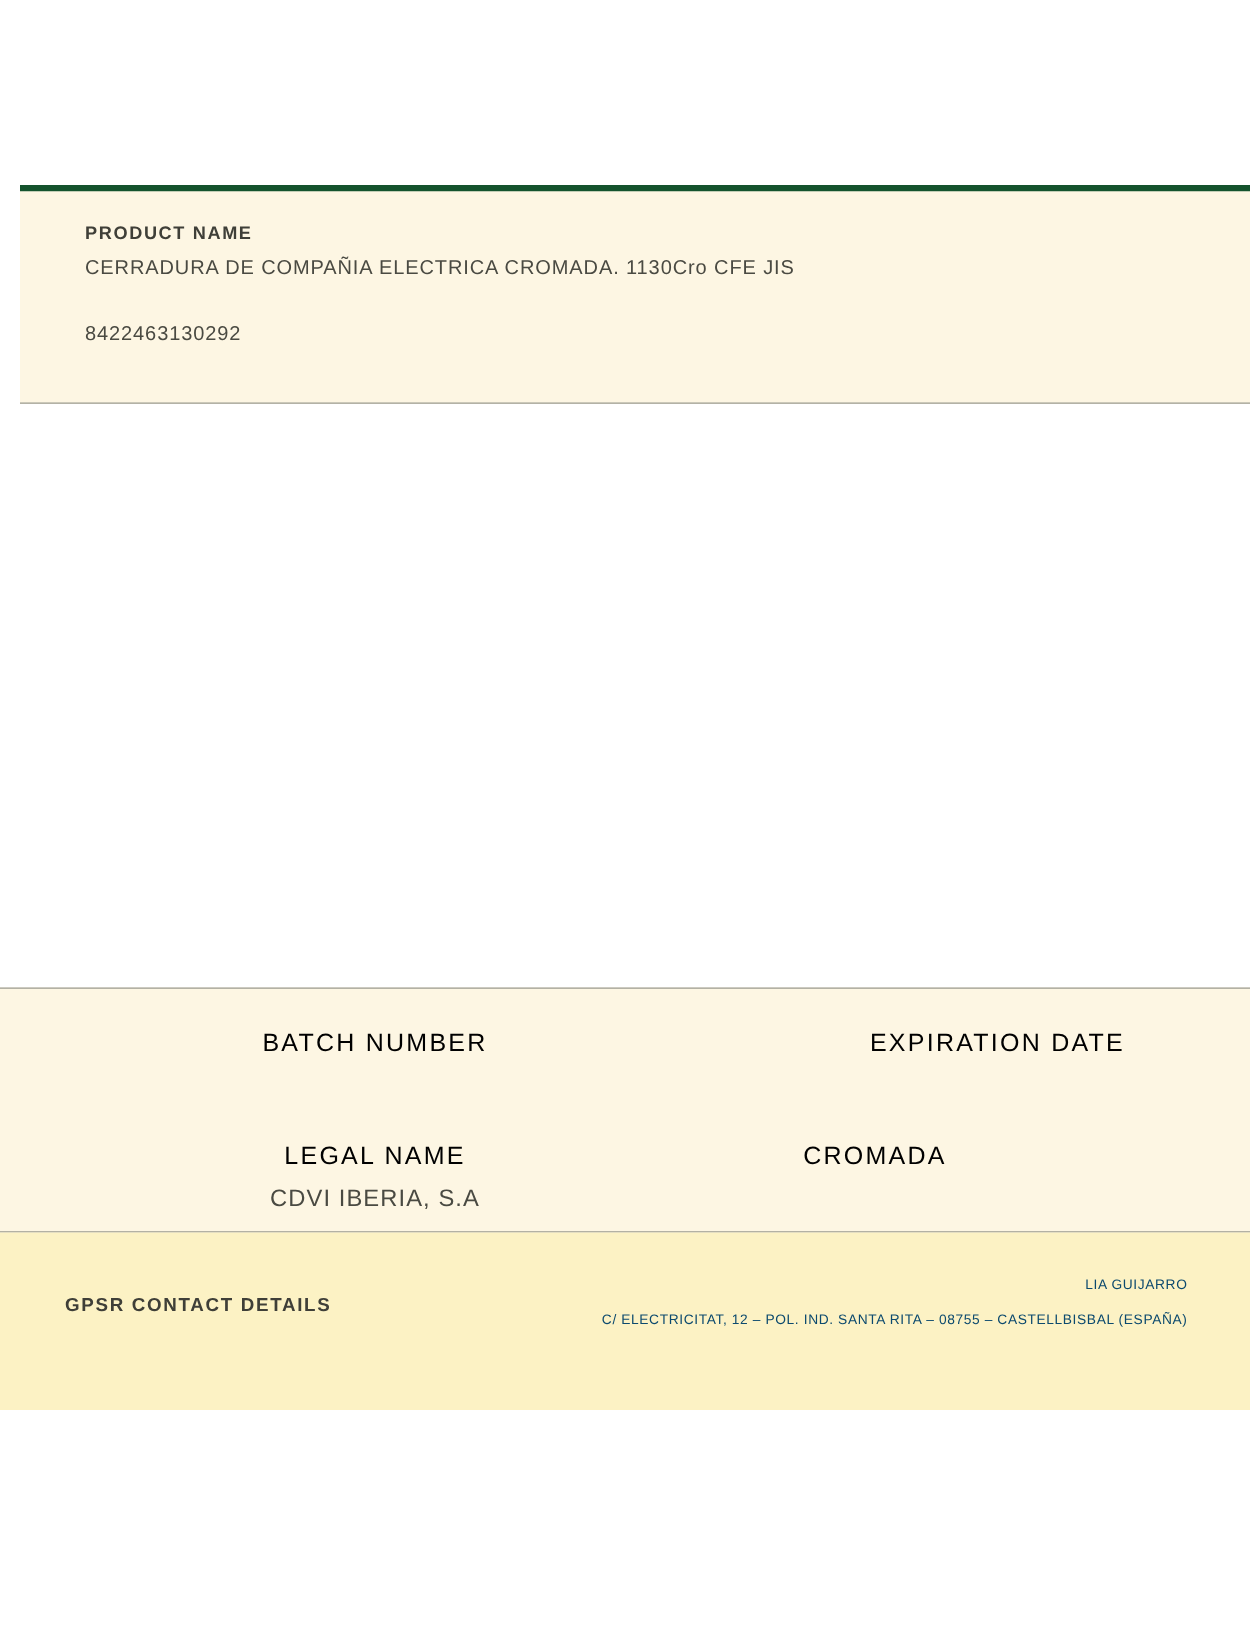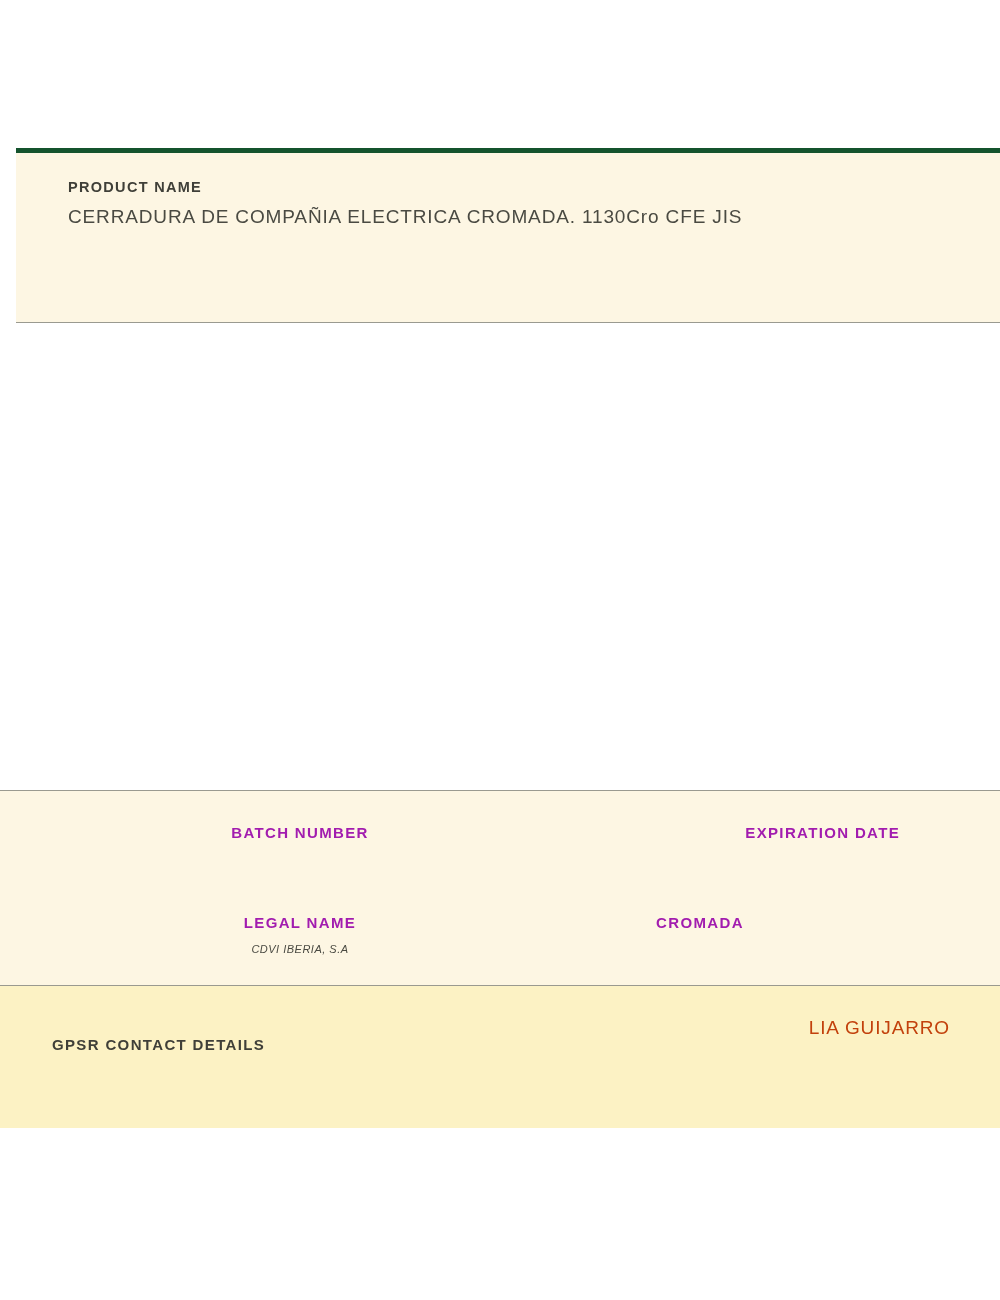--- a/index.html
+++ b/index.html
@@ -40,21 +40,21 @@
     padding: 26px 52px 0 52px;
   }
   .field-label {
     font-size: 14.5px;
     font-weight: bold;
     letter-spacing: 0.09em;
     color: #3f3f38;
     margin: 0 0 11px 0;
   }
   .field-value {
-    font-size: 19px;
+    font-size: 16px;
     letter-spacing: 0.045em;
     color: #4a4a42;
     margin: 0;
   }
   .gap-block {
     height: 35px;
   }
 
   
   .middle-blank {
@@ -97,33 +97,32 @@
     width: 400px;
     text-align: right;
   }
   .row-1 {
     top: 33px;
   }
   .row-2 {
     top: 123px;
   }
   .col-head {
-    font-size: 15px;
-    font-weight: bold;
+    font-size: 20px;
+    font-weight: normal;
     letter-spacing: 0.09em;
-    color: #a21caf;
+    color: #000000;
     margin: 0 0 11px 0;
   }
   .col-val {
-    font-size: 11px;
+    font-size: 19px;
     letter-spacing: 0.045em;
     color: #4a4a42;
     margin: 12px;
     min-height: 16px;
-    font-style: italic;
   }
   .col-legal { width: 400px; margin-left: 100px; }
   .col-origin { width: 400px; }
 
   
   .gpsr-section {
     position: absolute;
     top: 986px;
     left: 0;
     width: 1000px;
@@ -138,23 +137,23 @@
     font-size: 15px;
     font-weight: bold;
     letter-spacing: 0.09em;
     color: #3f3f38;
   }
   .gpsr-lines {
     position: absolute;
     right: 50px;
     top: 28px;
     text-align: right;
-    font-size: 19px;
+    font-size: 11px;
     letter-spacing: 0.045em;
-    color: #c2410c;
+    color: #0c4a6e;
     line-height: 28px;
   }
   .gpsr-lines div { white-space: nowrap; }
 
   
   .bottom-blank {
     position: absolute;
     top: 1128px;
     left: 0;
     width: 1000px;
@@ -165,20 +164,21 @@
 </head>
 <body>
 
 <div class="page">
 
   <div class="top-section">
     <div class="top-inner">
       <p class="field-label">PRODUCT NAME</p>
       <p class="field-value">CERRADURA DE COMPAÑIA ELECTRICA CROMADA. 1130Cro CFE JIS</p>
       <div class="gap-block"></div>
+      <p class="field-value">8422463130292</p>
     </div>
   </div>
 
   <div class="middle-blank"></div>
 
   <div class="batch-section">
     <div class="cols row-1" style="position:absolute;">
       <div class="col col-batch">
         <p class="col-head">BATCH NUMBER</p>
         <p class="col-val"></p>
@@ -196,18 +196,19 @@
       <div class="col col-origin">
         <p class="col-head">CROMADA</p>
       </div>
     </div>
   </div>
 
   <div class="gpsr-section">
     <div class="gpsr-label">GPSR CONTACT DETAILS</div>
     <div class="gpsr-lines">
       <div>LIA GUIJARRO</div>
+      <div>C/ ELECTRICITAT, 12 – POL. IND. SANTA RITA – 08755 – CASTELLBISBAL (ESPAÑA)</div>
     </div>
   </div>
 
   <div class="bottom-blank"></div>
 
 </div>
 
 </body></html>

